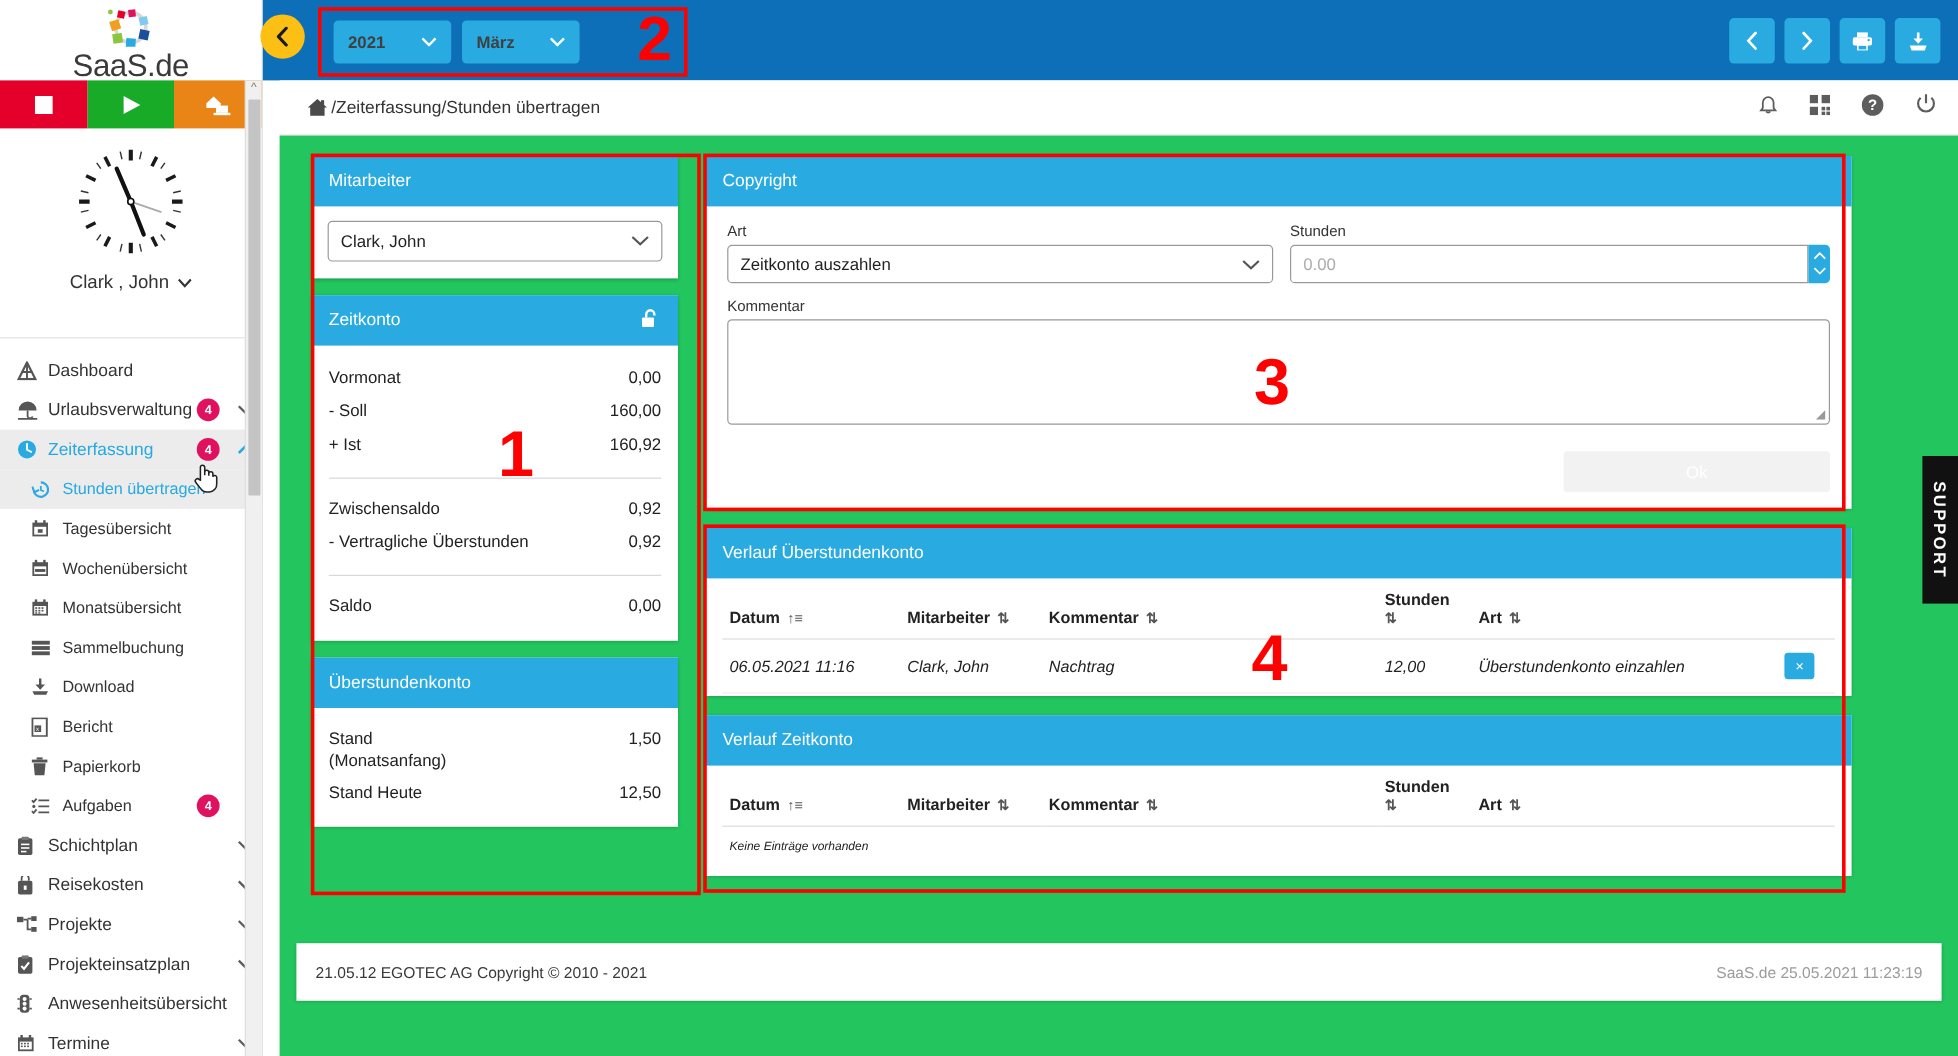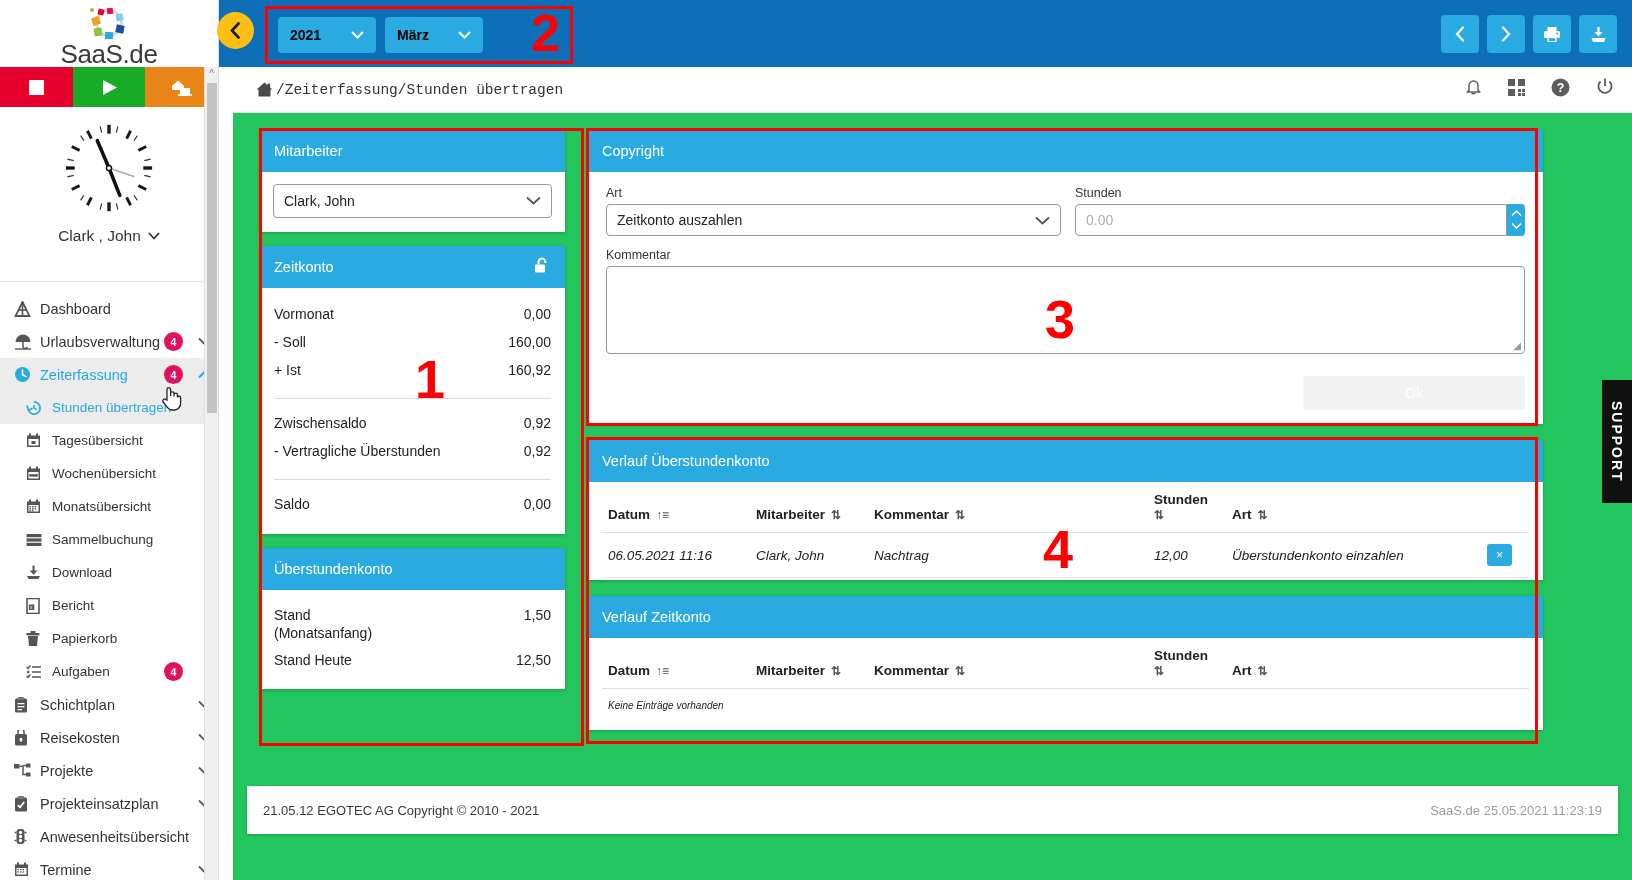--- a/index.html
+++ b/index.html
@@ -81,39 +81,39 @@
     position: absolute; left: 217px; top: 12px; width: 37px; height: 37px;
     border-radius: 50%; background: #fcc015; display: flex;
     align-items: center; justify-content: center; cursor: pointer; z-index: 30;
     font-size: 19px; color: #222; font-weight: bold;
   }
   .period-box {
     position: absolute; left: 265px; top: 6px; width: 308px; height: 58px;
     border: 3px solid #ff0000; display: flex; align-items: center; padding-left: 10px; gap: 9px;
   }
   .sel-btn {
-    background: #29abe2; color: #000000; font-size: 14px; font-weight: bold;
+    background: #29abe2; color: #404040; font-size: 14px; font-weight: bold;
     height: 36px; width: 98px; border-radius: 4px; display: flex;
     align-items: center; justify-content: space-between; padding: 0 12px; cursor: pointer;
   }
   .marker { position: absolute; color: #ff0000; font-weight: bold; font-family: "Liberation Sans", sans-serif; }
   .topbar-actions { position: absolute; right: 15px; top: 15px; display: flex; gap: 8px; }
   .tb-btn {
     width: 38px; height: 38px; background: #29abe2; border-radius: 4px;
     display: flex; align-items: center; justify-content: center; color: #fff;
     font-size: 17px; cursor: pointer;
   }
 
   
   .crumbbar {
     position: absolute; left: 233px; top: 67px; width: 1399px; height: 46px;
     background: #fff; border-bottom: 1px solid #e2e2e2;
     display: flex; align-items: center; padding: 0 18px 0 22px;
   }
-  .crumb { font-size: 14.5px; color: #333; display: flex; align-items: center; gap: 1px; font-family: Liberation Mono, monospace; }
+  .crumb { font-size: 14.5px; color: #333; display: flex; align-items: center; gap: 1px; }
   .crumb-icons { margin-left: auto; display: flex; gap: 26px; align-items: center; color: #5d5d5d; font-size: 17px; }
 
   
   .content {
     position: absolute; left: 233px; top: 113px; width: 1399px; height: 767px;
     background: #22c55e; padding: 12px 14px 0 14px;
   }
   .panel { background: #fff; box-shadow: 0 1px 3px rgba(0,0,0,0.22); margin-bottom: 14px; }
   .panel-head {
     background: #29abe2; color: #fff; font-size: 14.5px;

